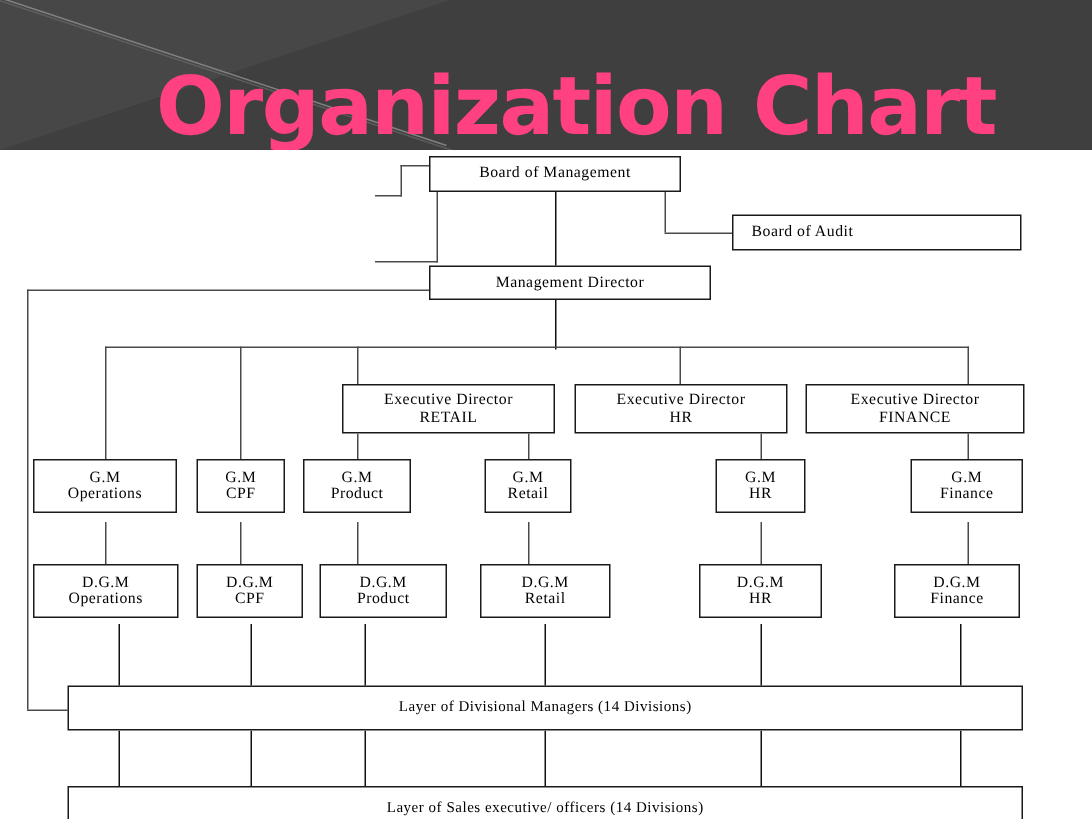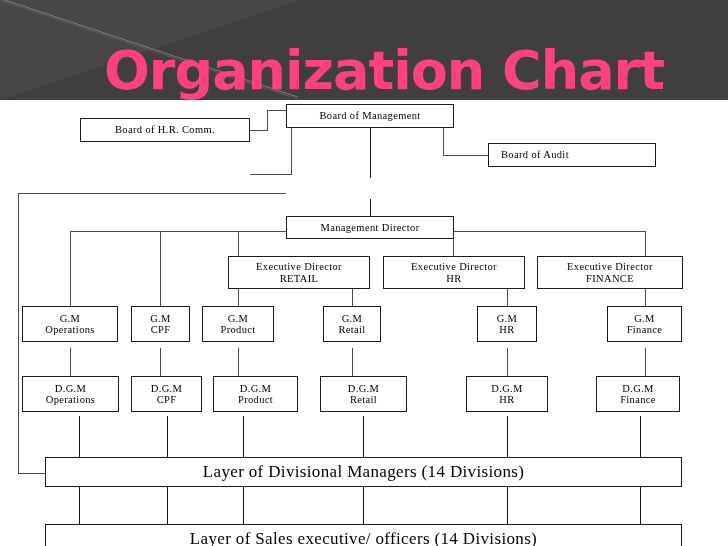--- a/index.html
+++ b/index.html
@@ -84,21 +84,21 @@
     line-height: 11.5px;
     text-align: center;
     display: flex;
     align-items: center;
     justify-content: center;
     white-space: pre-line;
     letter-spacing: .35px;
     z-index: 3;
   }
   .node.wide {
-    font-size: 17px;
+    font-size: 10px;
   }
 
   .line {
     position: absolute;
     background: #4a4a4a;
     z-index: 1;
   }
   .line.v { width: 1px; }
   .line.h { height: 1px; }
   .line.dark { background: #111111; }
@@ -168,26 +168,25 @@
 
     <div class="line v dark" style="left:79px;  top:387px; height:38px;"></div>
     <div class="line v dark" style="left:167px; top:387px; height:38px;"></div>
     <div class="line v dark" style="left:243px; top:387px; height:38px;"></div>
     <div class="line v dark" style="left:363px; top:387px; height:38px;"></div>
     <div class="line v dark" style="left:507px; top:387px; height:38px;"></div>
     <div class="line v dark" style="left:640px; top:387px; height:38px;"></div>
 
     <div class="node" style="left:286px; top:4px; width:168px; height:24px;">Board of Management</div>
 
-    <div class="node" style="left:80px; top:18px; width:170px; height:24px;">Board of H.R. Comm.</div>
-
-
-    <div class="node" style="left:488px; top:43px; width:168px; height:24px; justify-content:flex-start; padding-left:12px; text-align:left;">Board of Audit</div>
-
-    <div class="node" style="left:286px; top:77px; width:168px; height:23px;margin-top:39px;">Management Director</div>
+
+
+    <div class="node" style="left:488px; top:43px; width:193px; height:24px; justify-content:flex-start; padding-left:12px; text-align:left;">Board of Audit</div>
+
+    <div class="node" style="left:286px; top:77px; width:188px; height:23px;">Management Director</div>
 
     <div class="node" style="left:228px; top:156px; width:142px; height:33px;">Executive Director
 RETAIL</div>
 
     <div class="node" style="left:383px; top:156px; width:142px; height:33px;">Executive Director
 HR</div>
 
     <div class="node" style="left:537px; top:156px; width:146px; height:33px;">Executive Director
 FINANCE</div>
 

